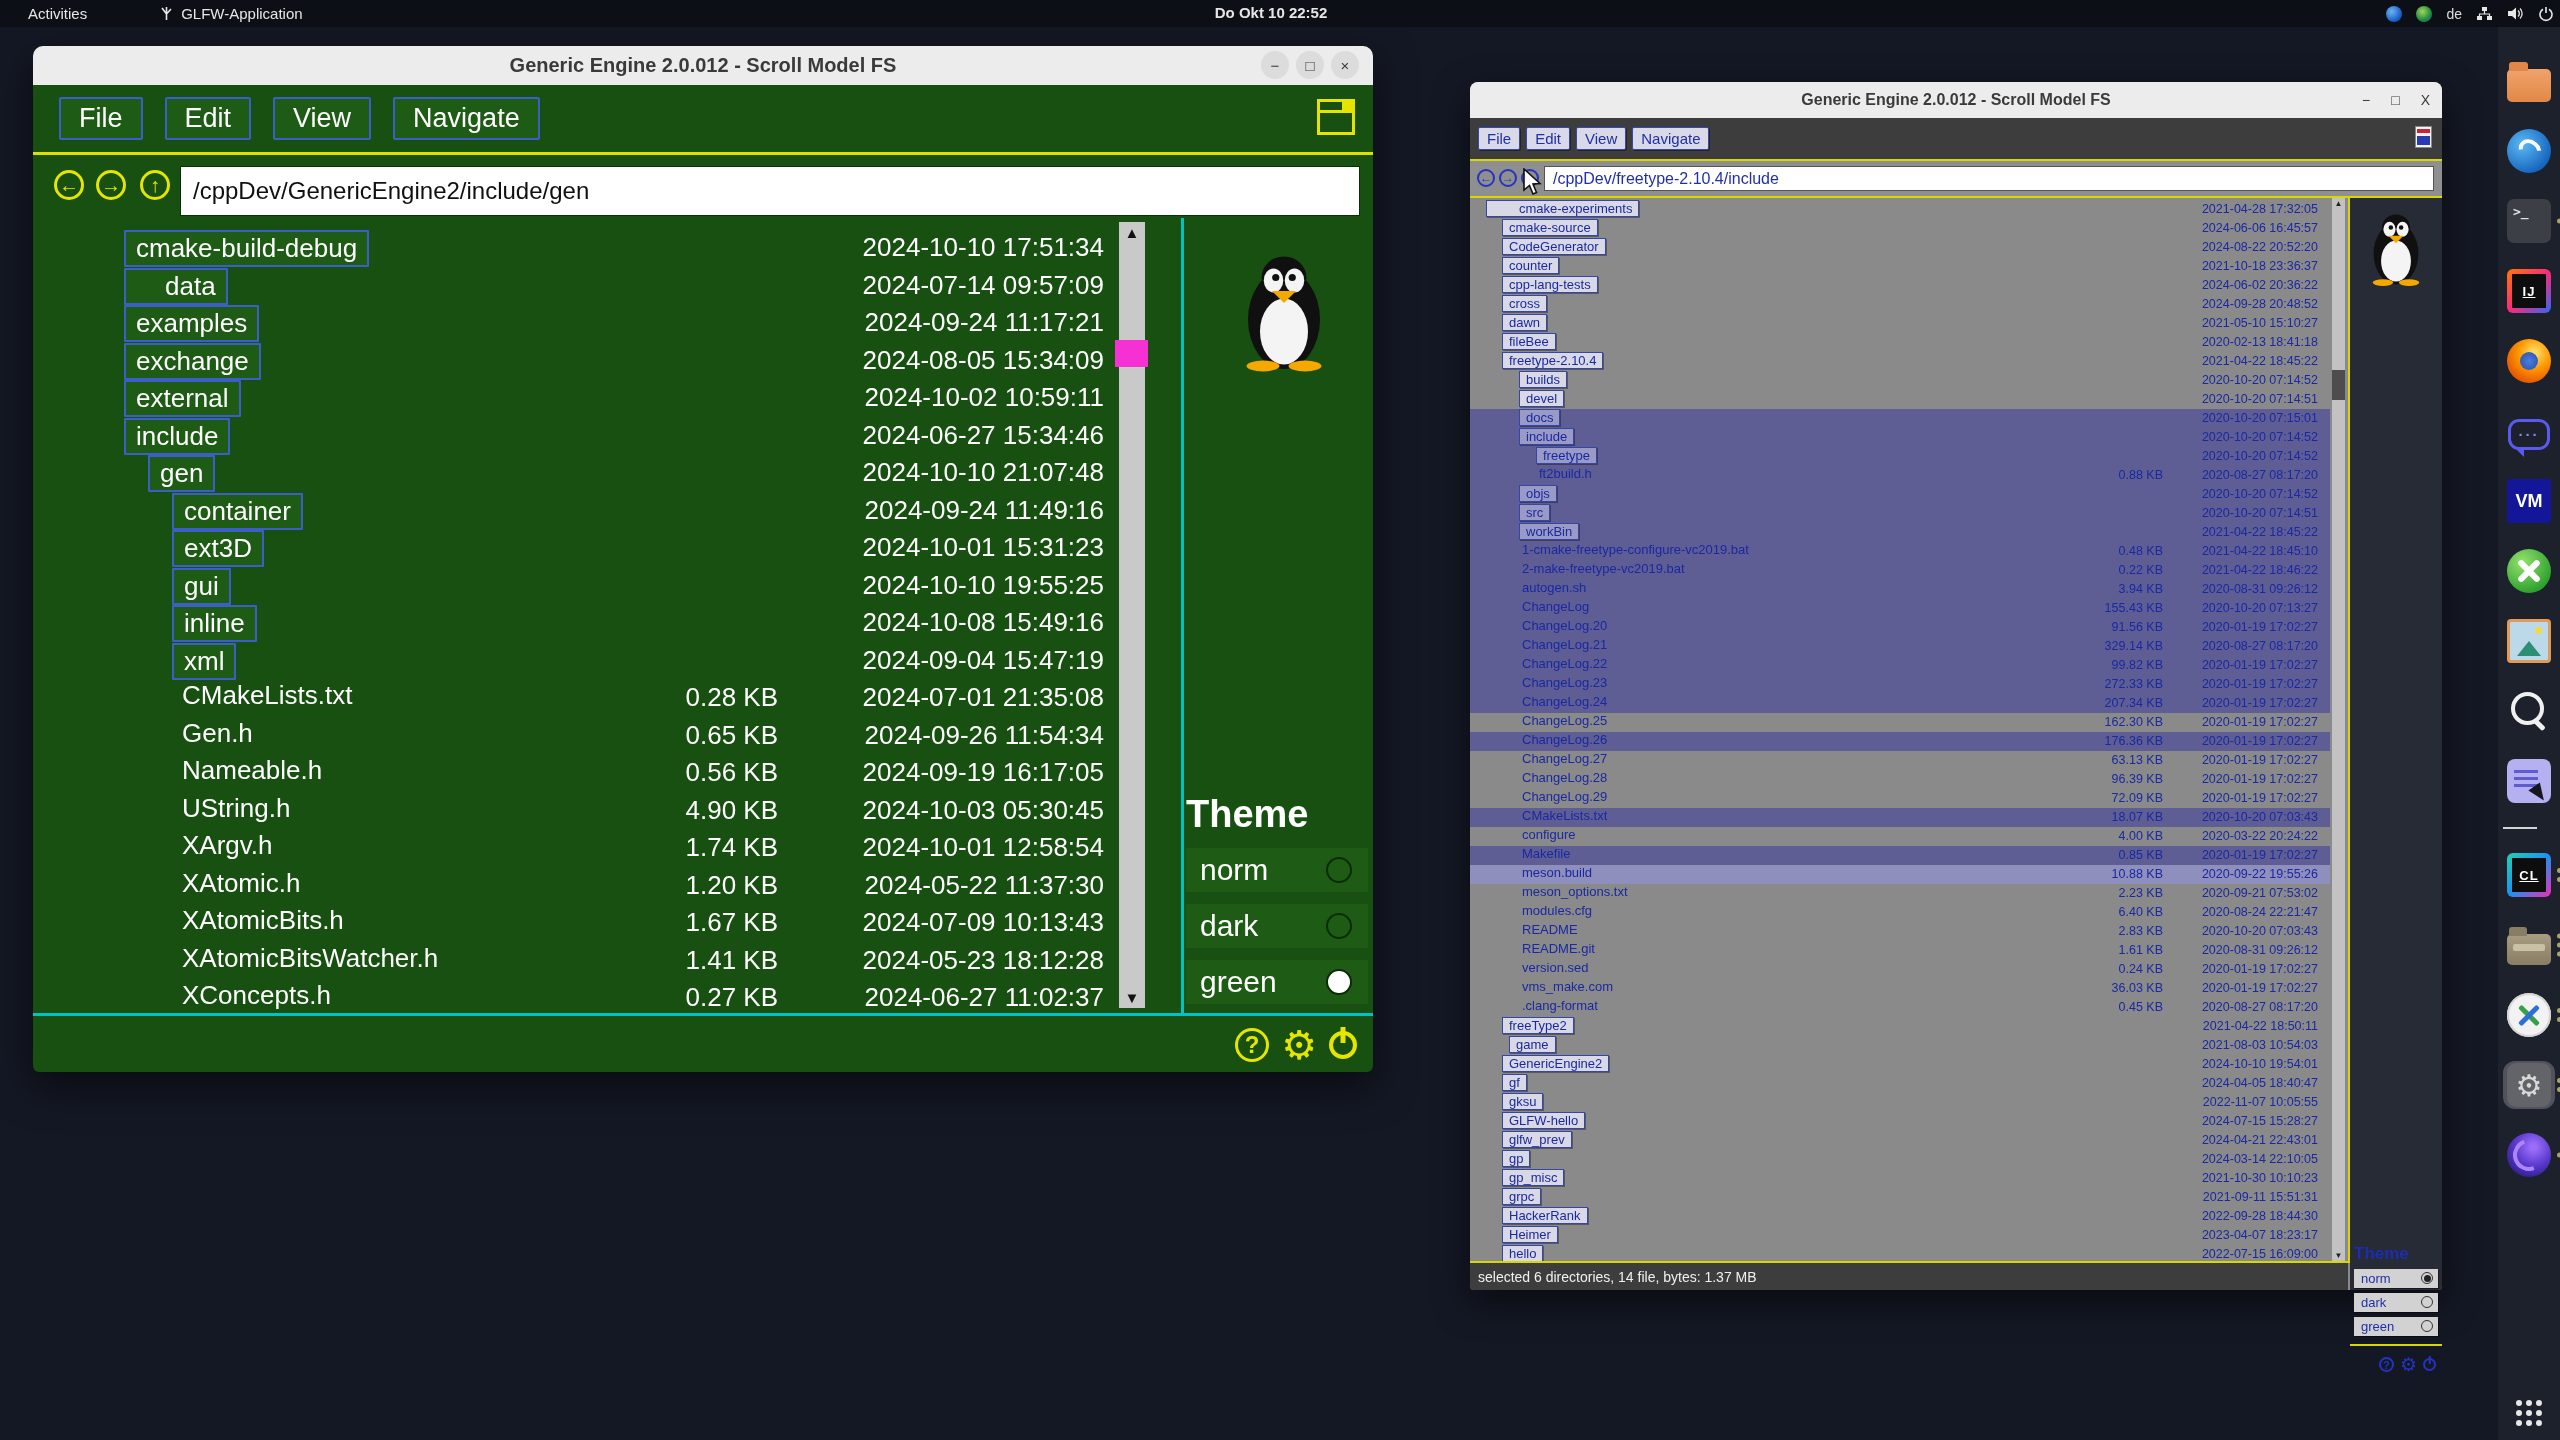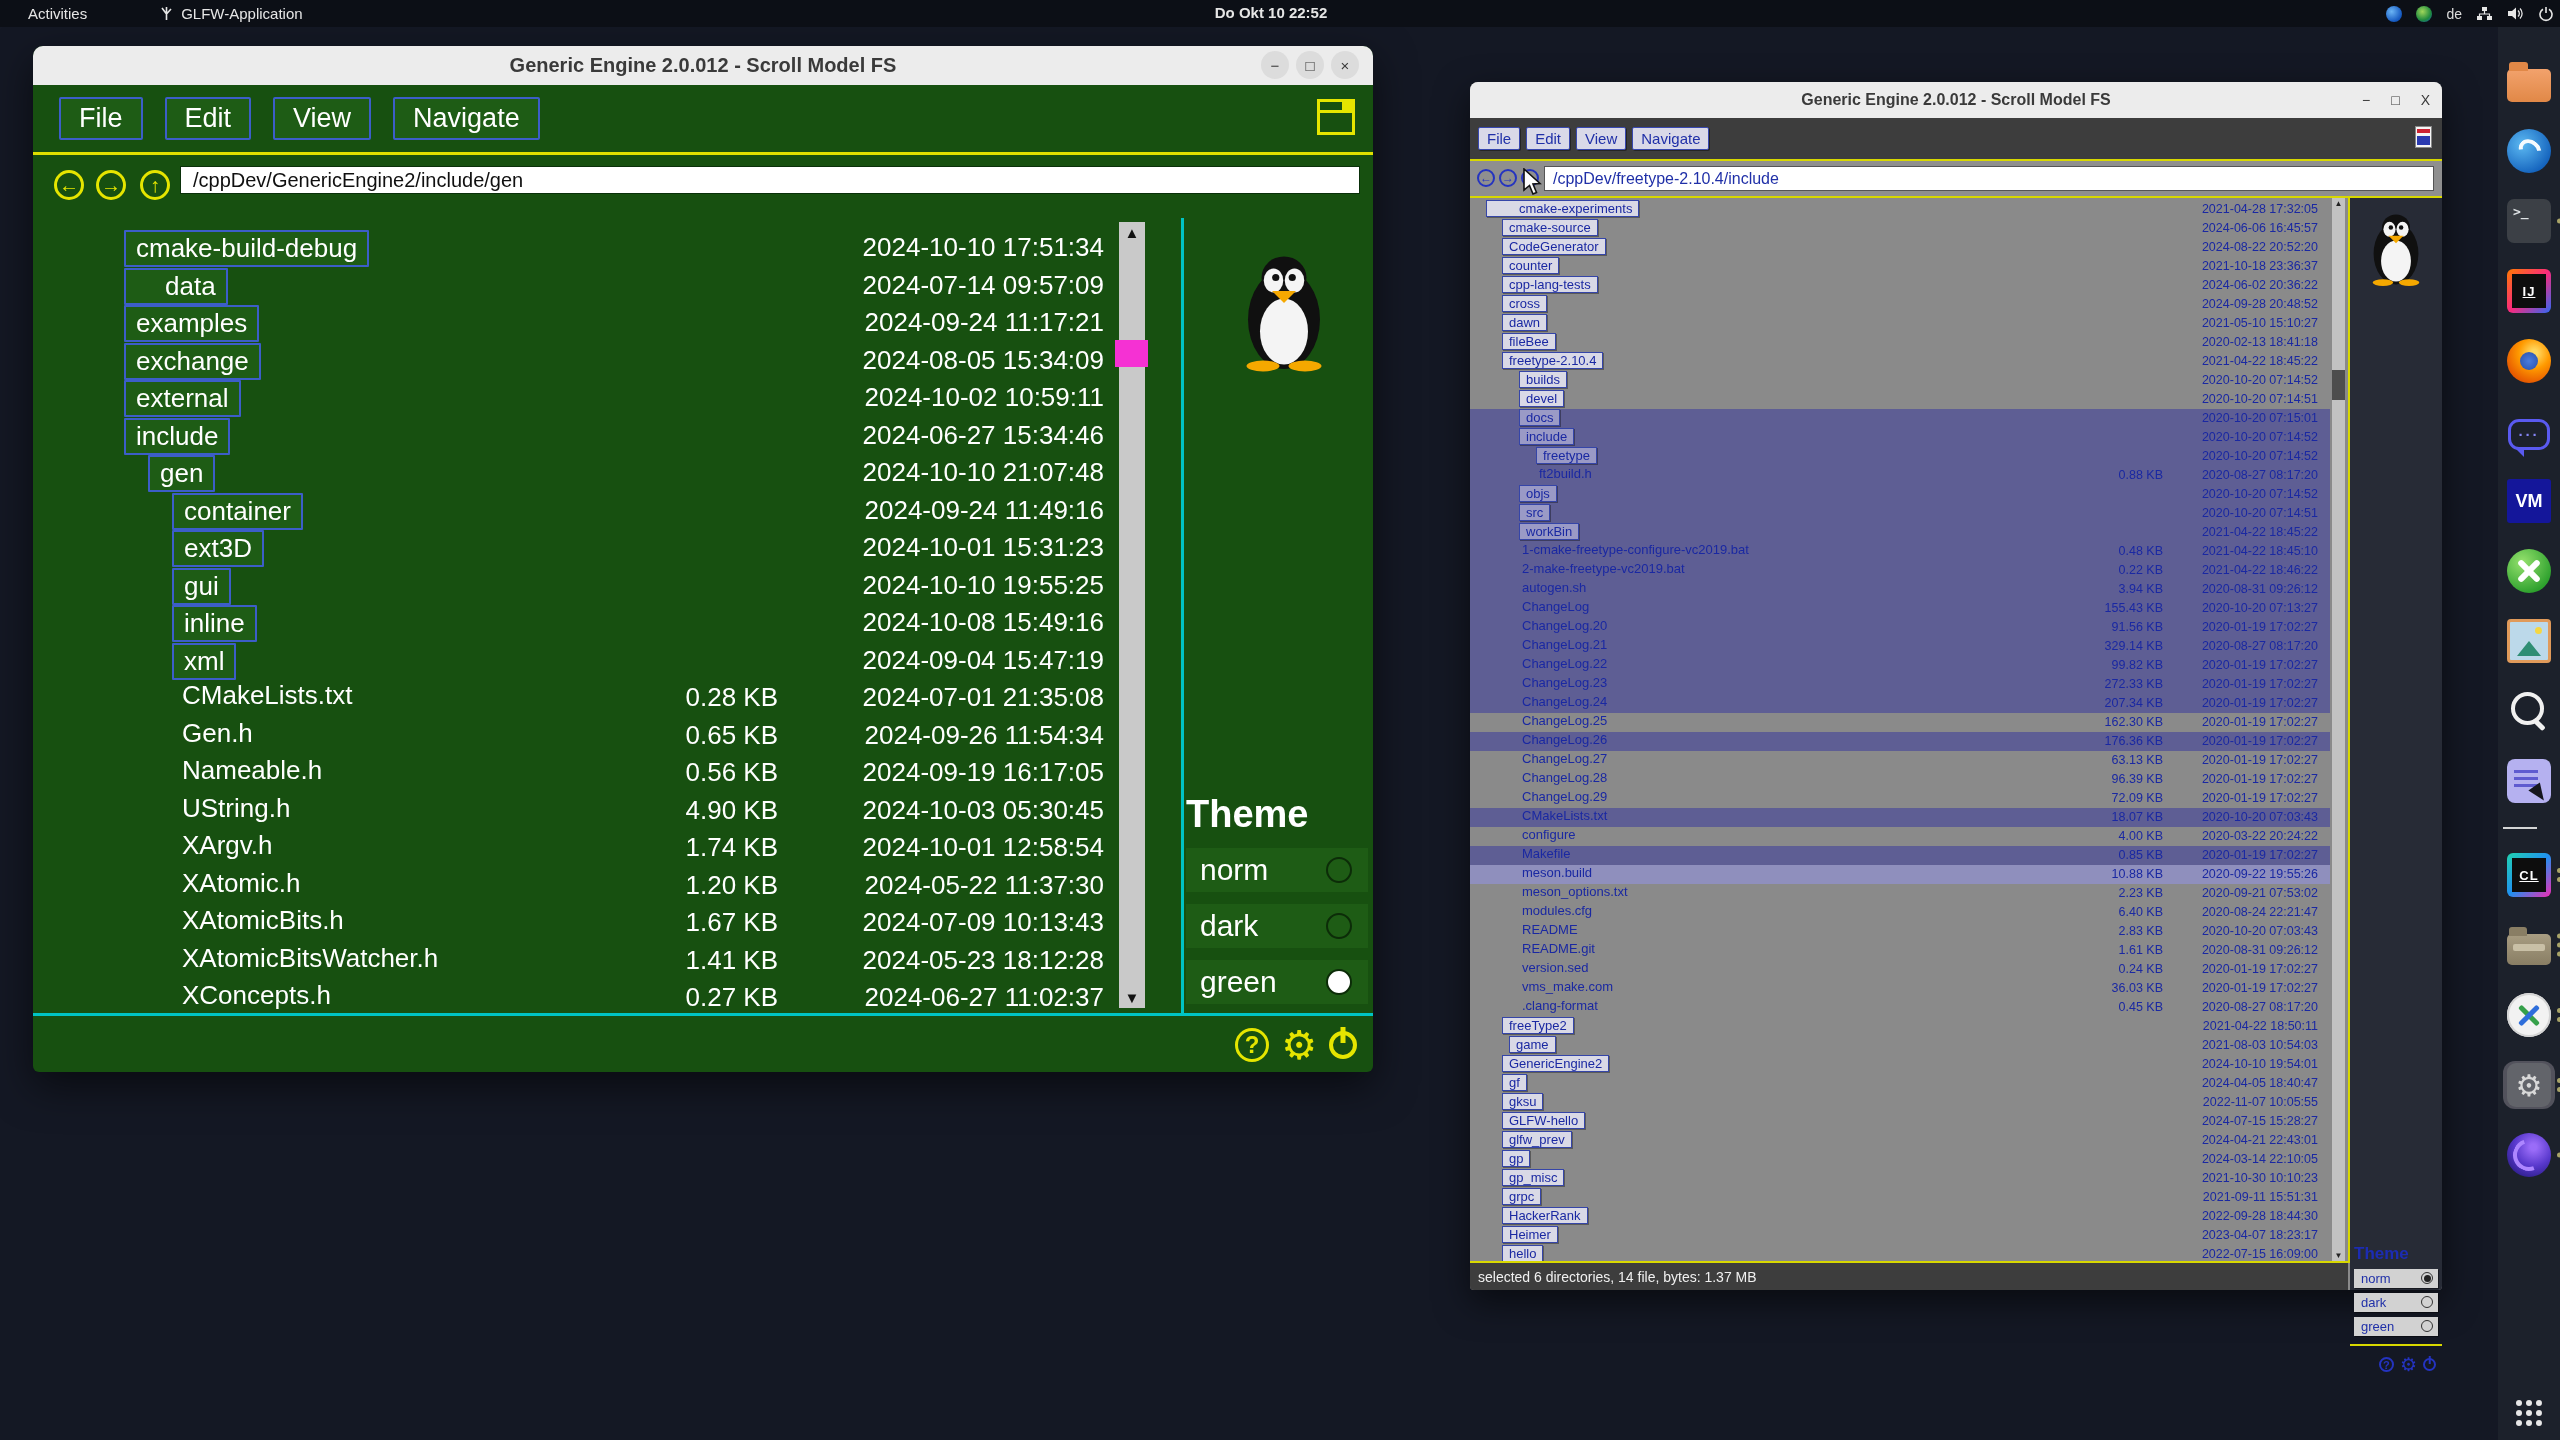--- a/index.html
+++ b/index.html
@@ -107,22 +107,22 @@
   #lw .mbtn { background:#1e5c15; border:2px solid #3c5ec8; color:#fff; font-size:27px;
         padding:4px 18px; border-radius:2px; }
   #lw .win-ico { position:absolute; right:18px; top:53px; width:38px; height:36px; border:3px solid #e5e500; }
   #lw .win-ico::before { content:''; position:absolute; left:0; top:8px; width:100%; height:3px; background:#e5e500; }
   #lw .win-ico::after { content:''; position:absolute; right:0; top:0; width:10px; height:8px; background:#e5e500; }
   #lw .yline { position:absolute; left:0; top:106px; width:100%; height:3px; background:#e0e000; }
   #lw .navbar { position:absolute; left:0; top:109px; width:100%; height:63px; background:#175010; }
   .navcircle { position:absolute; top:15px; width:30px; height:30px; border:3px solid #e5e500;
         border-radius:50%; color:#e5e500; display:flex; align-items:center; justify-content:center;
         font-size:20px; font-weight:bold; }
-  #lw .pathfield { position:absolute; left:147px; top:11px; width:1180px; height:28px; background:#fff;
-        border:1px solid #0a300a; color:#101010; font-size:20px; display:flex; align-items:center; padding-left:12px; }
+  #lw .pathfield { position:absolute; left:147px; top:11px; width:1180px; height:50px; background:#fff;
+        border:1px solid #0a300a; color:#101010; font-size:24px; display:flex; align-items:center; padding-left:12px; }
   #lw .list { position:absolute; left:0; top:172px; width:1148px; height:795px; overflow:hidden; padding-top:11px; }
   .lrow { position:relative; height:37.5px; }
   .lrow .nm { position:absolute; top:1px; white-space:nowrap; color:#fff; font-size:26px; }
   .lrow .nm.dir { background:#1e5c15; border:2px solid #3c5ec8; padding:1px 10px; border-radius:1px; }
   .lrow .sz { position:absolute; left:630px; width:115px; text-align:right; color:#fff; font-size:26px; top:3px; }
   .lrow .dt { position:absolute; left:820px; width:251px; text-align:right; color:#fff; font-size:26px; top:3px; }
   #lw .sbar { position:absolute; left:1086px; top:176px; width:26px; height:786px; background:#c9c9c9; }
   #lw .sbar .ar { position:absolute; left:0; width:100%; text-align:center; color:#111; font-size:15px; }
   #lw .sthumb { position:absolute; left:1082px; top:294px; width:33px; height:27px; background:#f531d3; }
   #lw .vline { position:absolute; left:1148px; top:172px; width:3px; height:795px; background:#00c4c4; }

